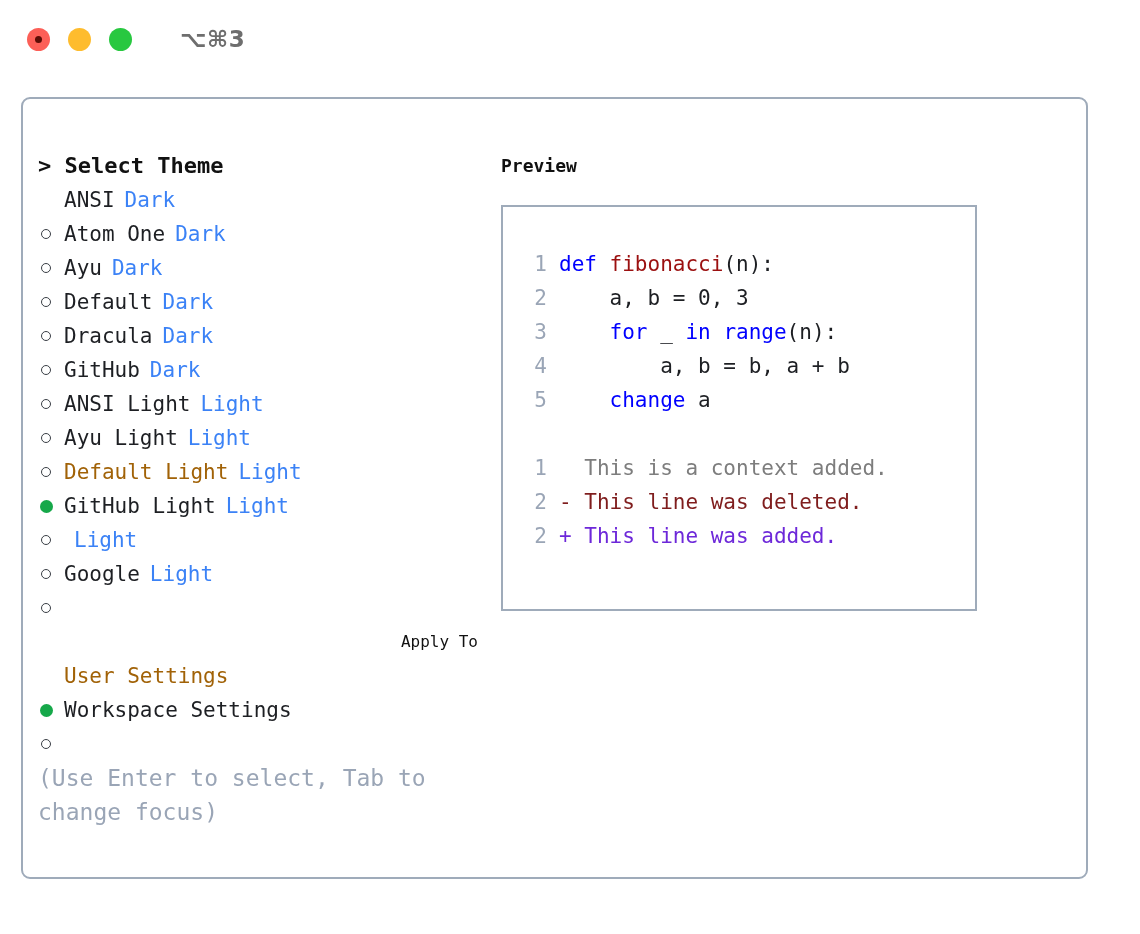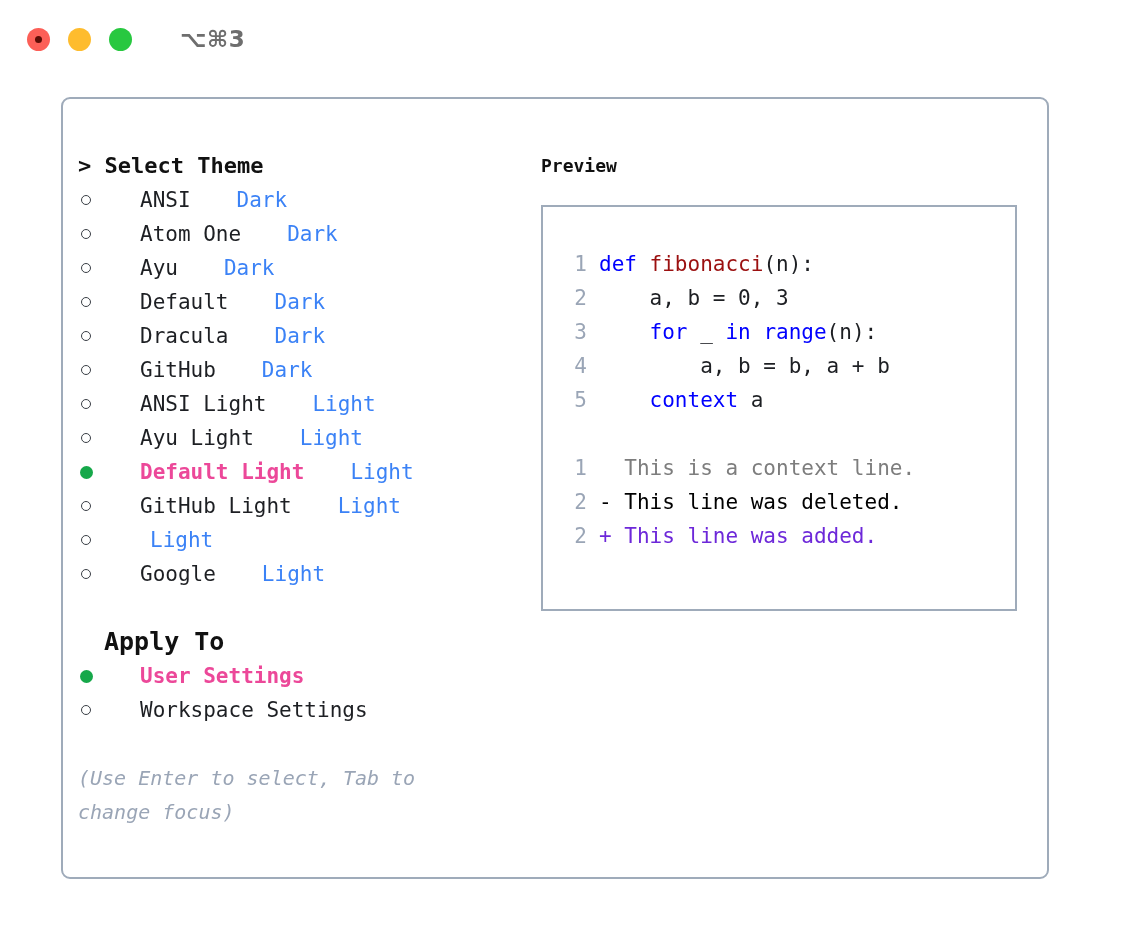--- a/index.html
+++ b/index.html
@@ -62,52 +62,50 @@
     color: #6e6e6e;
     letter-spacing: 0.5px;
     font-family: "DejaVu Sans", "Liberation Sans", sans-serif;
   }
 
   
   .card {
     position: absolute;
     left: 21px;
     top: 97px;
-    width: 988px;
+    width: 1067px;
     height: 782px;
     border: 2px solid #9fabba;
     border-radius: 9px;
     background: #ffffff;
     box-sizing: border-box;
-    margin-left: 40px;
   }
 
   
   .left-col {
     position: absolute;
     left: 15px;
     top: 50px;
     width: 440px;
   }
   .panel-heading {
     font-size: 22px;
     font-weight: bold;
     color: #111111;
     line-height: 34px;
     white-space: pre;
   }
   .theme-list { margin-top: 0px; }
   .row {
     display: flex;
-    align-items: flex-start;
+    align-items: flex-end;
     height: 34px;
     line-height: 34px;
     font-size: 21px;
     white-space: pre;
-    gap: 36px;
   }
   .marker {
     width: 26px;
     flex: 0 0 26px;
     display: inline-block;
     text-align: left;
     font-size: 21px;
     line-height: 34px;
     position: relative;
   }
@@ -123,42 +121,42 @@
   .marker-filled::before {
     content: "";
     position: absolute;
     left: 2px; top: 11px;
     width: 13px; height: 13px;
     background: #16a84a;
     border-radius: 50%;
     box-sizing: border-box;
   }
   .label { color: #1d1f23; }
-  .row.selected .label { color: #ec4899; font-weight: bold; }
+  .row.selected .label { color: #a16207; }
   .tag {
     color: #3b82f6;
     margin-left: 10px;
   }
   .section-gap { height: 34px; }
   .section-heading {
-    font-size: 25px;
-    font-weight: bold;
+    font-size: 16px;
+    font-weight: normal;
     color: #111111;
     line-height: 34px;
     padding-left: 26px;
     white-space: pre;
+    text-align: right;
   }
   .hint {
     margin-top: 34px;
-    font-size: 20px;
+    font-size: 23px;
     line-height: 34px;
     color: #9aa5b6;
     width: 400px;
     white-space: pre-wrap;
-    font-style: italic;
   }
 
   
   .right-col {
     position: absolute;
     left: 478px;
     top: 50px;
     width: 500px;
   }
   .preview-title {
@@ -189,21 +187,21 @@
     width: 28px;
     text-align: right;
     color: #9aa5b6;
     margin-right: 12px;
   }
   .code-text { color: #1d1f23; }
   .kw   { color: #0000ff; }
   .fn   { color: #9b1010; }
   .blank-line { height: 34px; }
   .diff-ctx { color: #7d7d7d; }
-  .diff-del { color: #000000; }
+  .diff-del { color: #7f1d1d; }
   .diff-add { color: #6d28d9; }
 </style>
 </head>
 <body>
 
 <div class="page">
 
   <div class="titlebar">
     <div class="traffic">
       <span class="dot dot-red"></span>
@@ -245,25 +243,25 @@
     </div>
 
     <div class="right-col">
       <div class="preview-title">Preview</div>
       <div class="preview-box">
         <div id="code-block">
             <div class="code-line"><span class="lineno">1</span><span class="code-text"><span class="kw">def </span><span class="fn">fibonacci</span><span>(n):</span></span></div>
             <div class="code-line"><span class="lineno">2</span><span class="code-text"><span>    a, b = 0, 3</span></span></div>
             <div class="code-line"><span class="lineno">3</span><span class="code-text"><span>    </span><span class="kw">for</span><span> _ </span><span class="kw">in range</span><span>(n):</span></span></div>
             <div class="code-line"><span class="lineno">4</span><span class="code-text"><span>        a, b = b, a + b</span></span></div>
-            <div class="code-line"><span class="lineno">5</span><span class="code-text"><span>    </span><span class="kw">context</span><span> a</span></span></div>
+            <div class="code-line"><span class="lineno">5</span><span class="code-text"><span>    </span><span class="kw">change</span><span> a</span></span></div>
           </div>
         <div class="blank-line"></div>
         <div id="diff-block">
-            <div class="code-line"><span class="lineno">1</span><span class="diff-ctx">  This is a context line.</span></div>
+            <div class="code-line"><span class="lineno">1</span><span class="diff-ctx">  This is a context added.</span></div>
             <div class="code-line"><span class="lineno">2</span><span class="diff-del">- This line was deleted.</span></div>
             <div class="code-line"><span class="lineno">2</span><span class="diff-add">+ This line was added.</span></div>
           </div>
       </div>
     </div>
 
   </div>
 </div>
 
 </body></html>

